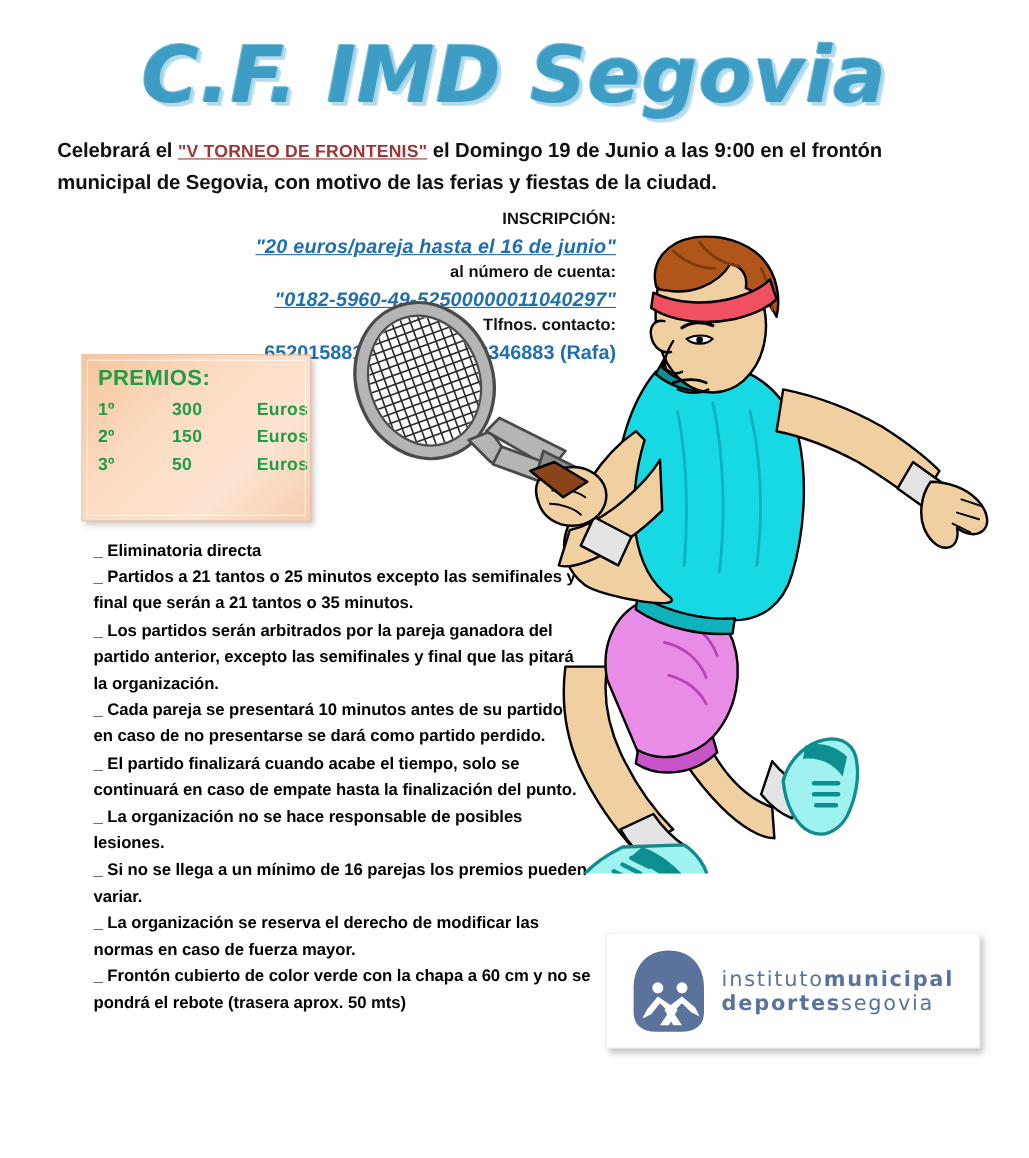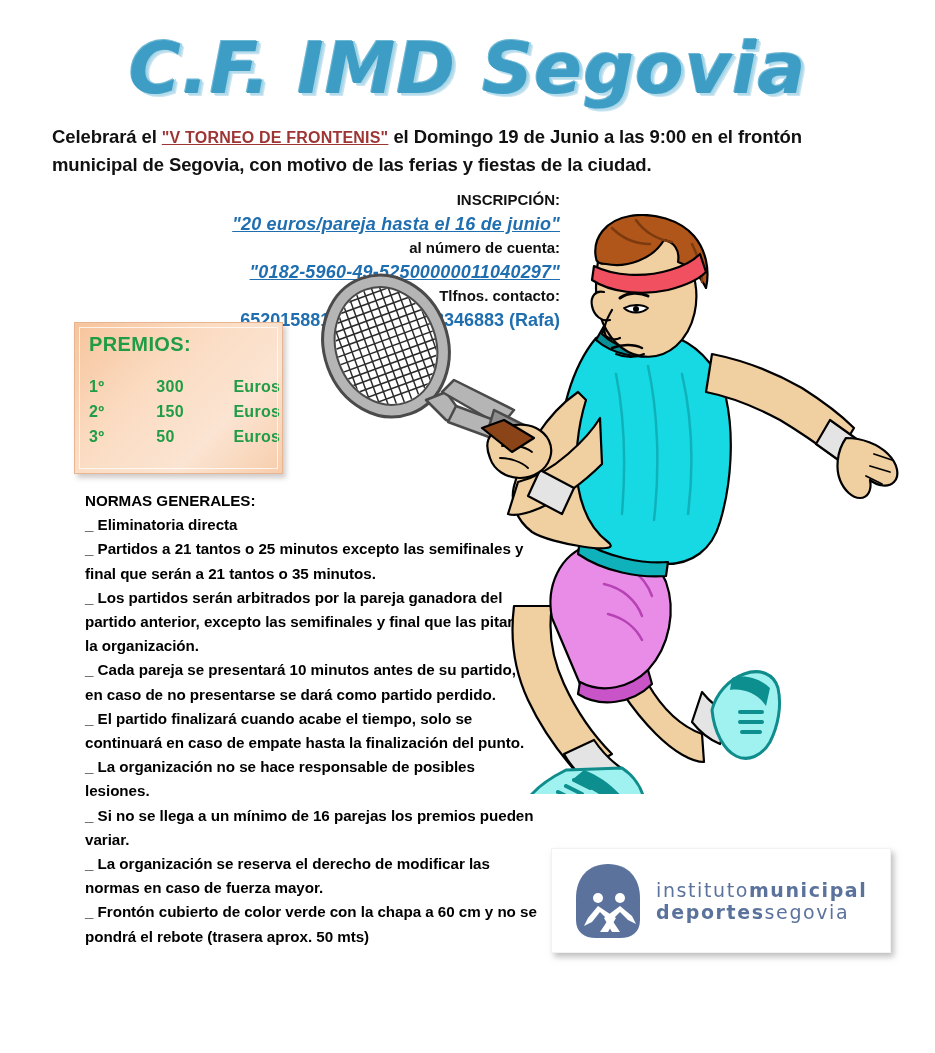--- a/index.html
+++ b/index.html
@@ -113,21 +113,21 @@
   }
   .prizes-inner {
     position: relative;
     padding: 10px 0 0 14px;
     color: #1f9c45;
     font-weight: bold;
   }
   .prizes-title {
     font-size: 20px;
     letter-spacing: 0.4px;
-    margin-bottom: 18px;
+    margin-bottom: 4px;
   }
   .prize-row {
     display: flex;
     font-size: 16px;
     line-height: 25px;
     letter-spacing: 0.3px;
     gap: 34px;
   }
   .prize-row .pos   { width: 48px; }
   .prize-row .amt   { width: 62px; }
@@ -222,21 +222,20 @@
       </div>
       <div class="prize-row">
         <span class="pos">3º</span>
         <span class="amt">50</span>
         <span class="cur">Euros</span>
       </div>
     </div>
   </div>
 
   <div class="rules">
-    <span class="hdr">NORMAS GENERALES:</span>
     <p>_ Eliminatoria directa</p>
     <p>_ Partidos a 21 tantos o 25 minutos excepto las semifinales y final que serán a 21 tantos o 35 minutos.</p>
     <p>_ Los partidos serán arbitrados por la pareja ganadora del partido anterior, excepto las semifinales y final que las pitará la organización.</p>
     <p>_ Cada pareja se presentará 10 minutos antes de su partido, en caso de no presentarse se dará como partido perdido.</p>
     <p>_ El partido finalizará cuando acabe el tiempo, solo se continuará en caso de empate hasta la finalización del punto.</p>
     <p>_ La organización no se hace responsable de posibles lesiones.</p>
     <p>_ Si no se llega a un mínimo de 16 parejas los premios pueden variar.</p>
     <p>_ La organización se reserva el derecho de modificar las normas en caso de fuerza mayor.</p>
     <p>_ Frontón cubierto de color verde con la chapa a 60 cm y no se pondrá el rebote (trasera aprox. 50 mts)</p>
   </div>

